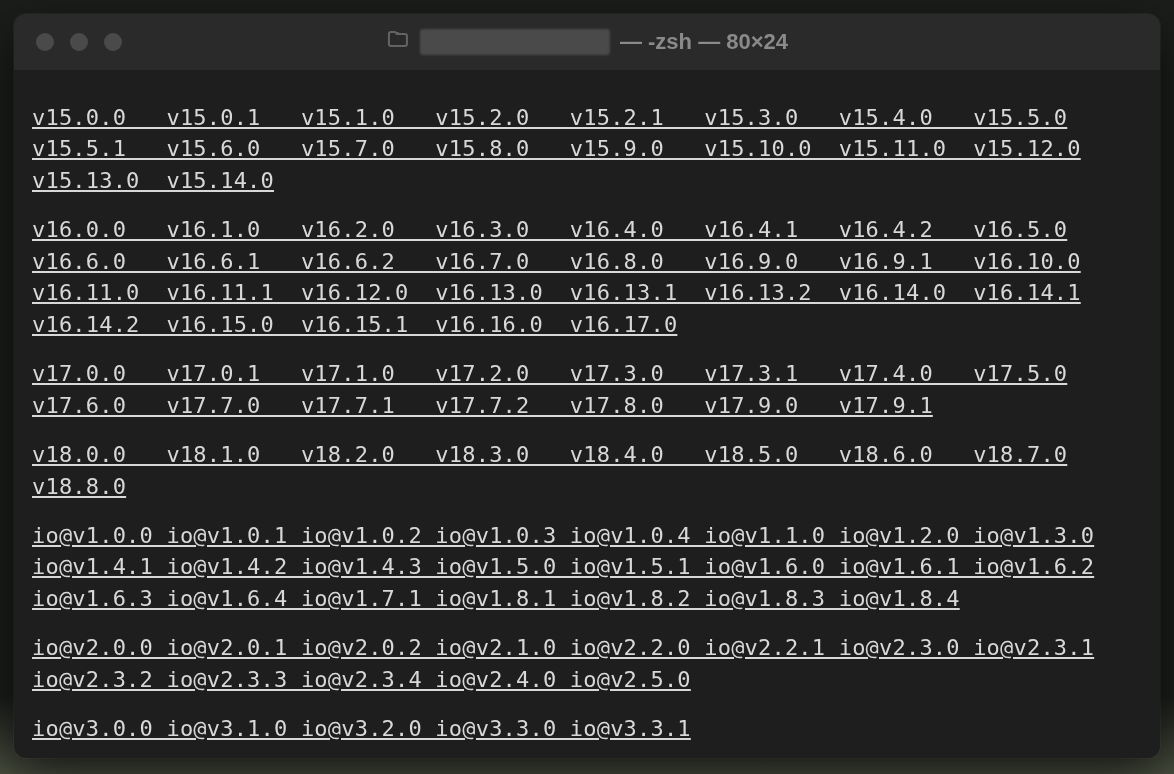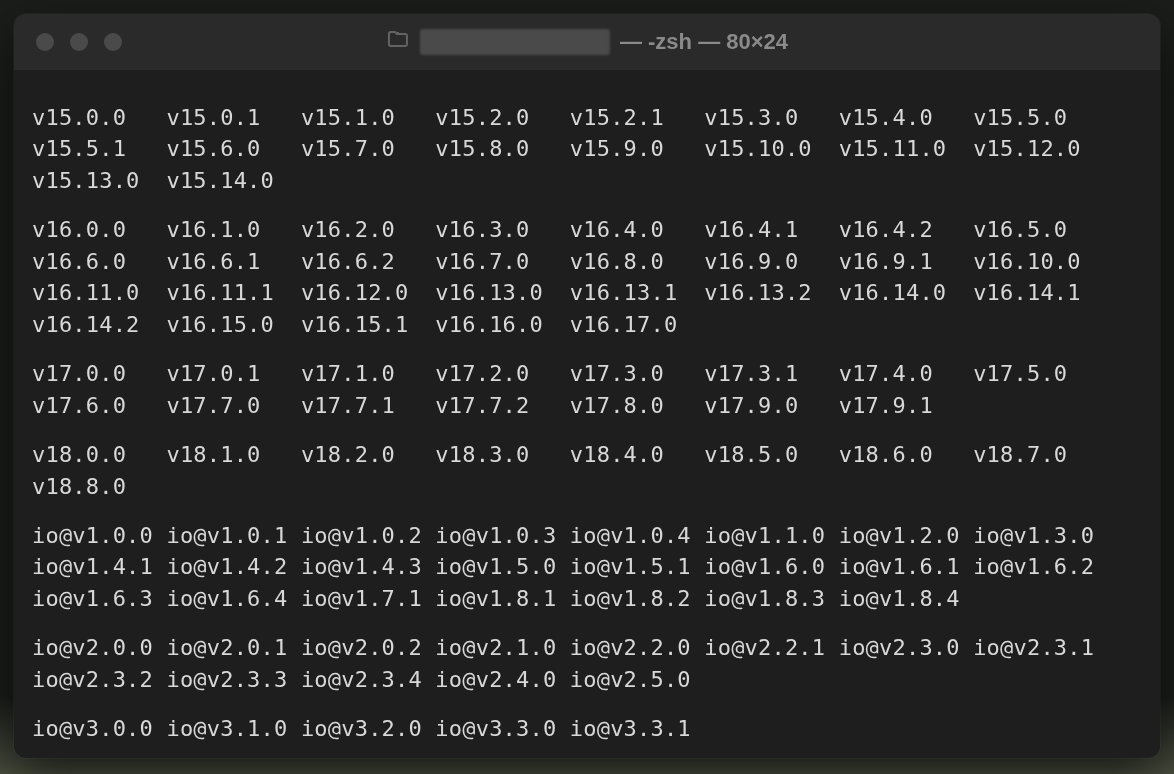--- a/index.html
+++ b/index.html
@@ -80,20 +80,21 @@
     padding: 32px 8px 8px 18px;
     color: #d8d8d8;
     font-size: 22px;
     line-height: 1.43;
     letter-spacing: 0.2px;
     white-space: pre;
     overflow: hidden;
   }
   .group {
     margin-bottom: 18px;
+    text-decoration: underline;
   }
   .row {
     display: flex;
   }
 </style>
 </head>
 <body>
 
 <div class="desktop-bg"></div>
 

